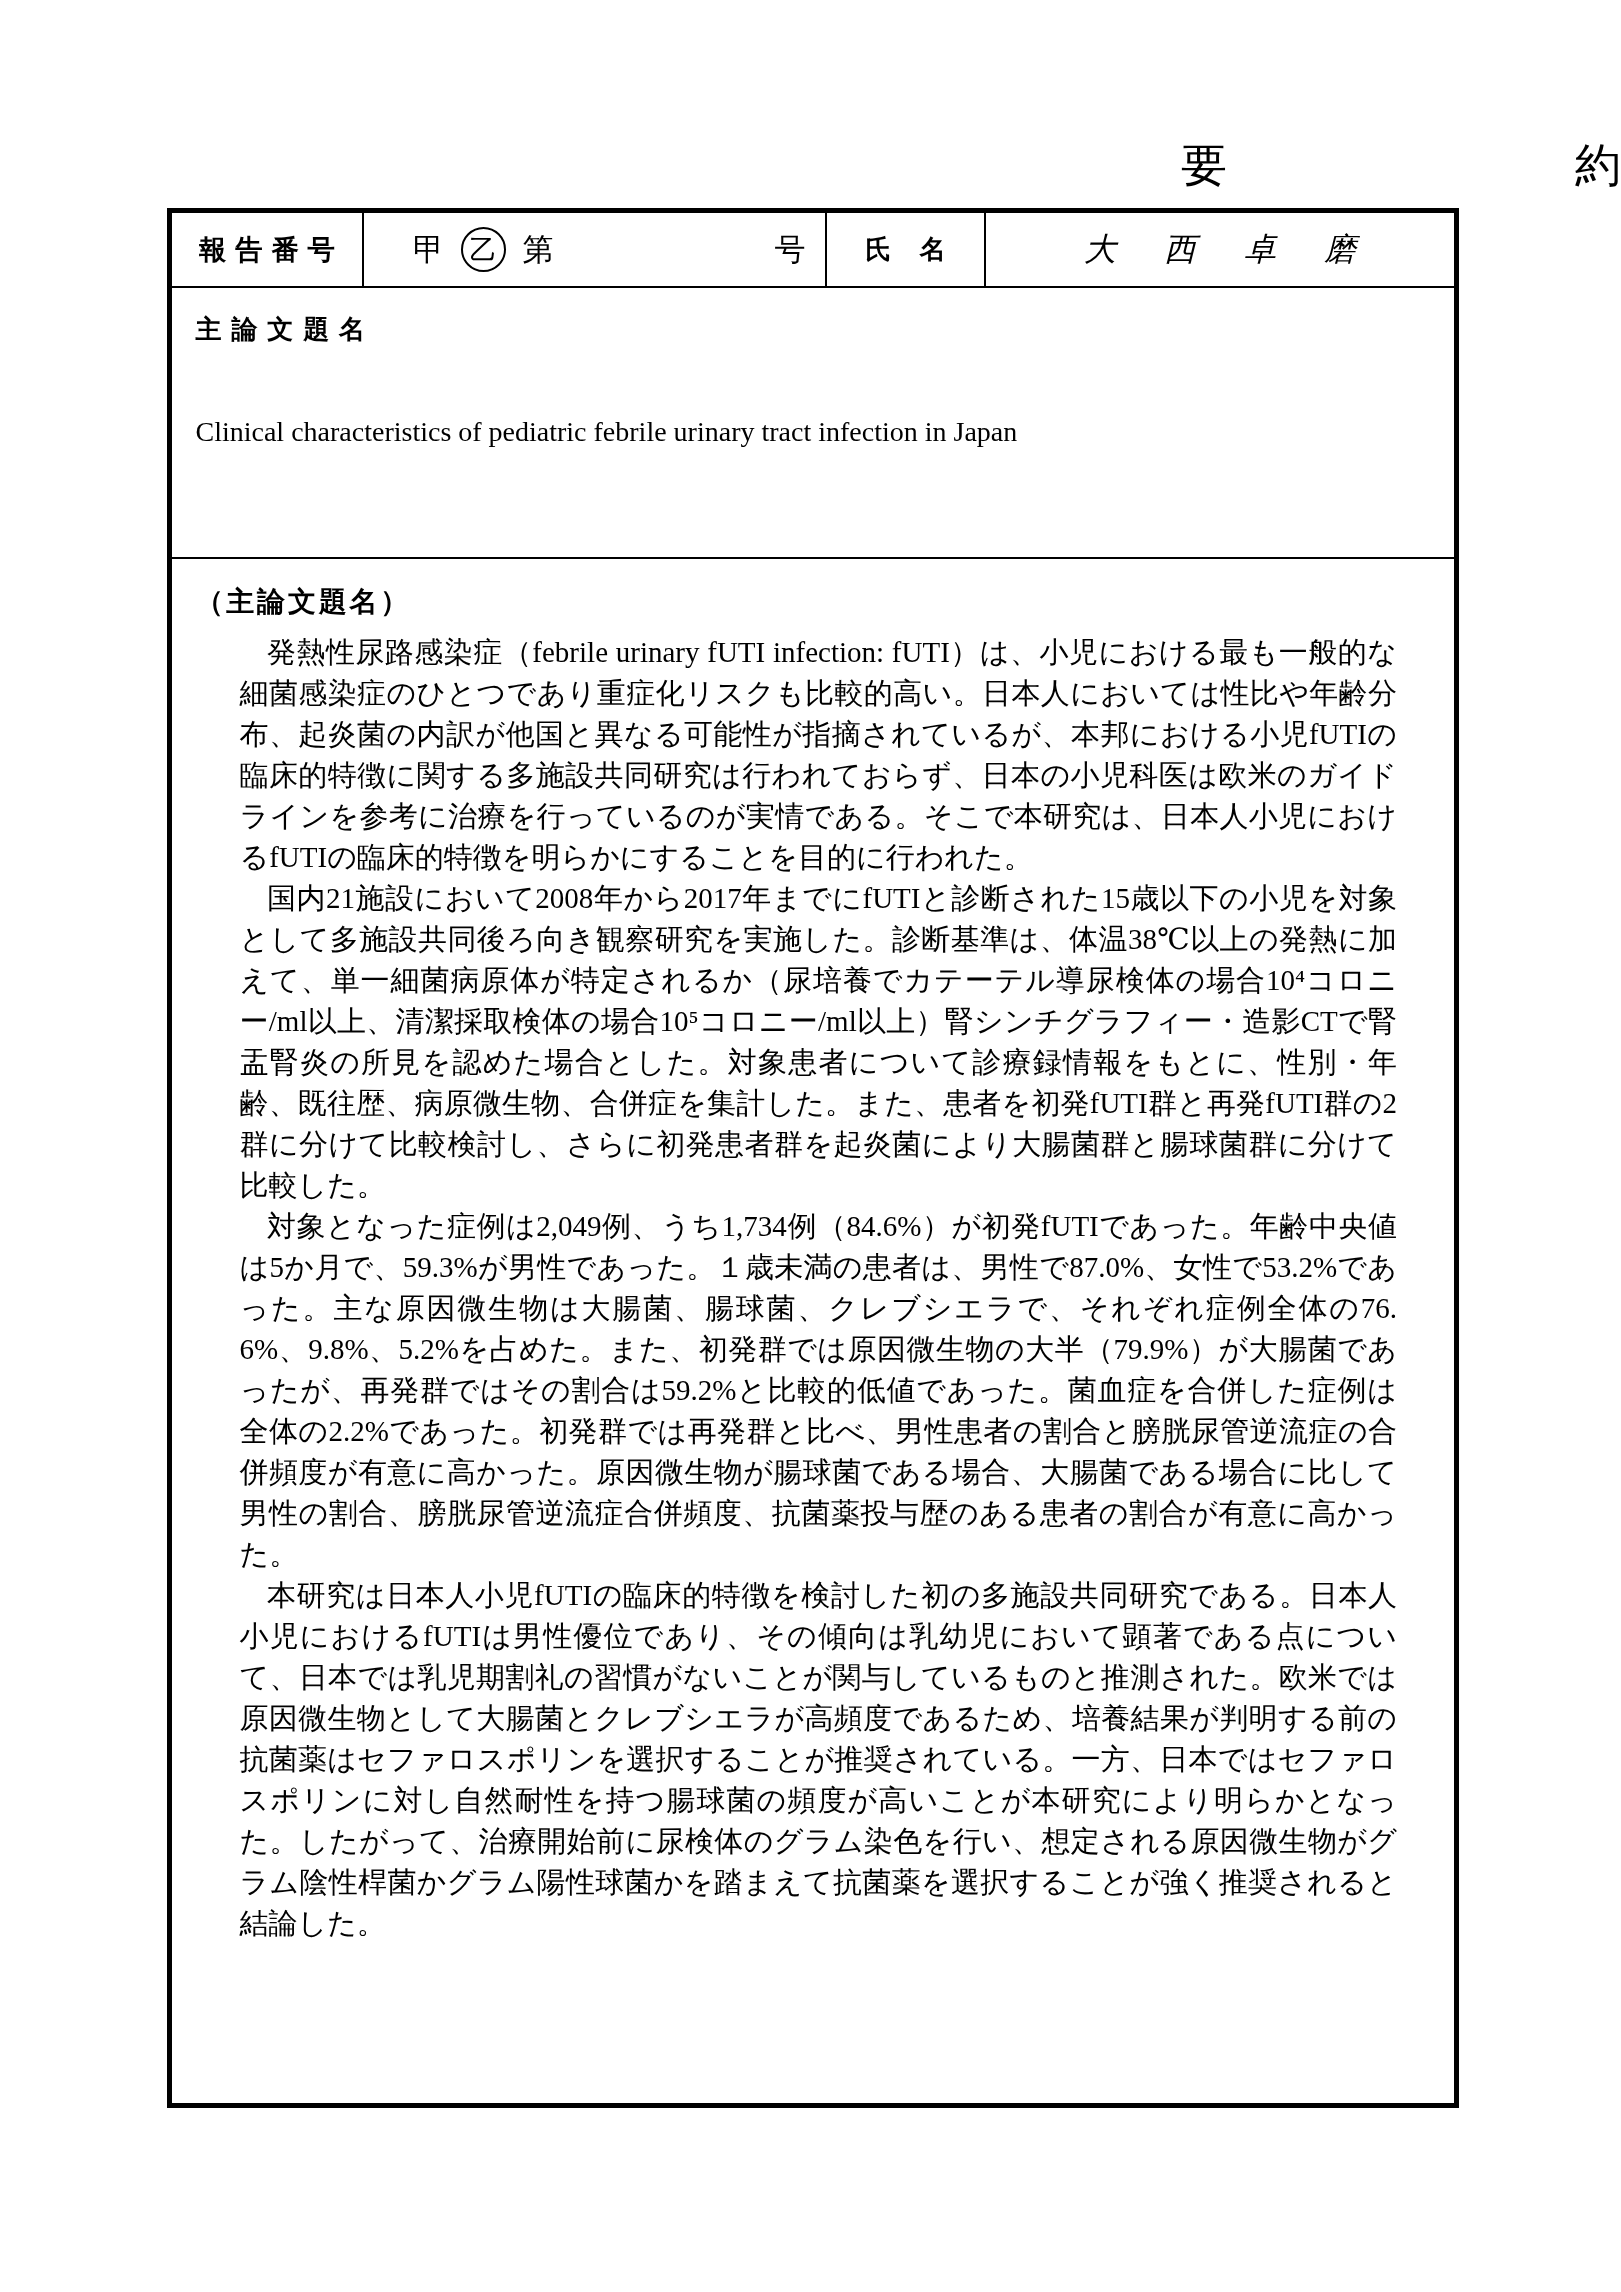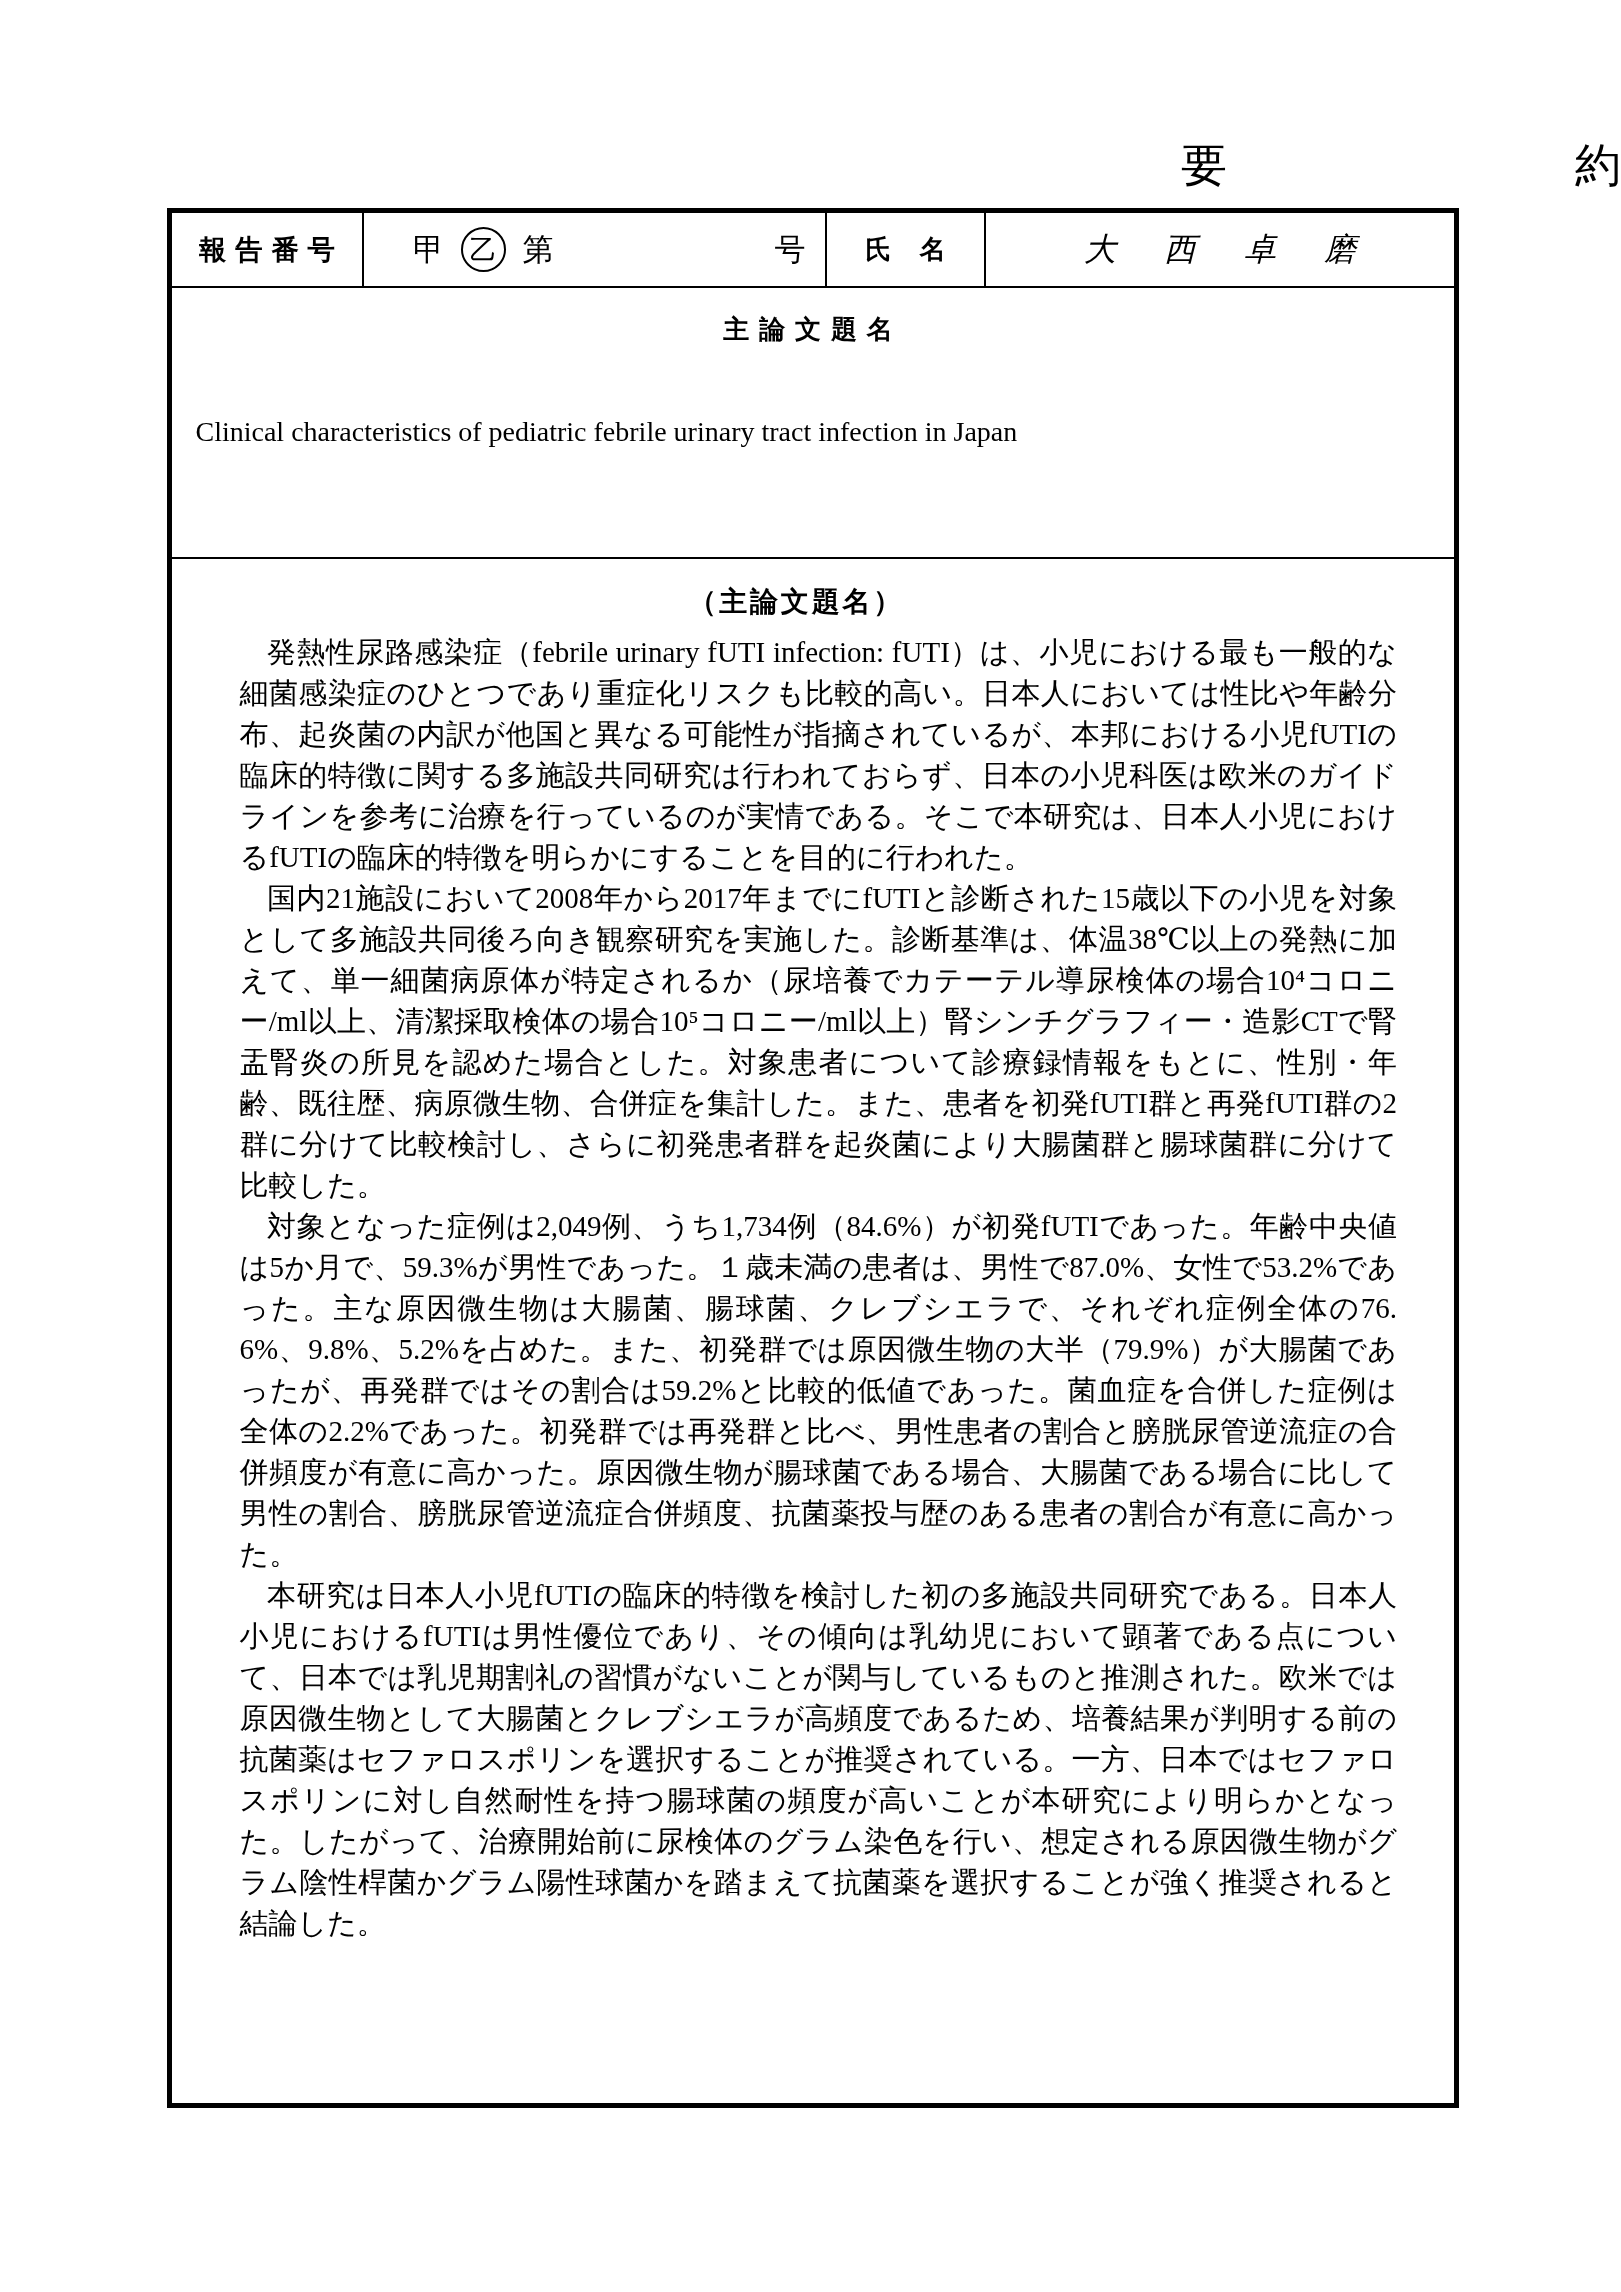--- a/index.html
+++ b/index.html
@@ -25,21 +25,21 @@
     position:absolute; left:167px; top:208px;
     width:1292px; height:1900px;
     border:5.9px solid #000000;
     display:flex; flex-direction:column;
     background:#ffffff;
   }
 
   
   .header-row { display:flex; height:75px; border-bottom:2px solid #000000; flex:none; }
   .cell { display:flex; align-items:center; }
-  .gothic { font-family:"Liberation Sans","DejaVu Sans",sans-serif; font-weight:600;text-align:center; }
+  .gothic { font-family:"Liberation Sans","DejaVu Sans",sans-serif; font-weight:600; }
   .cell-report-label {
     width:192px; border-right:2px solid #000000;
     justify-content:center; font-size:27.4px;
   }
   .cell-report-label .spread { letter-spacing:0.32em; margin-right:-0.32em; white-space:nowrap; }
   .cell-report-value {
     width:463px; border-right:2px solid #000000;
     padding:0 19.6px 0 49px; font-size:31px; gap:16.7px;
   }
   .circled-char {

